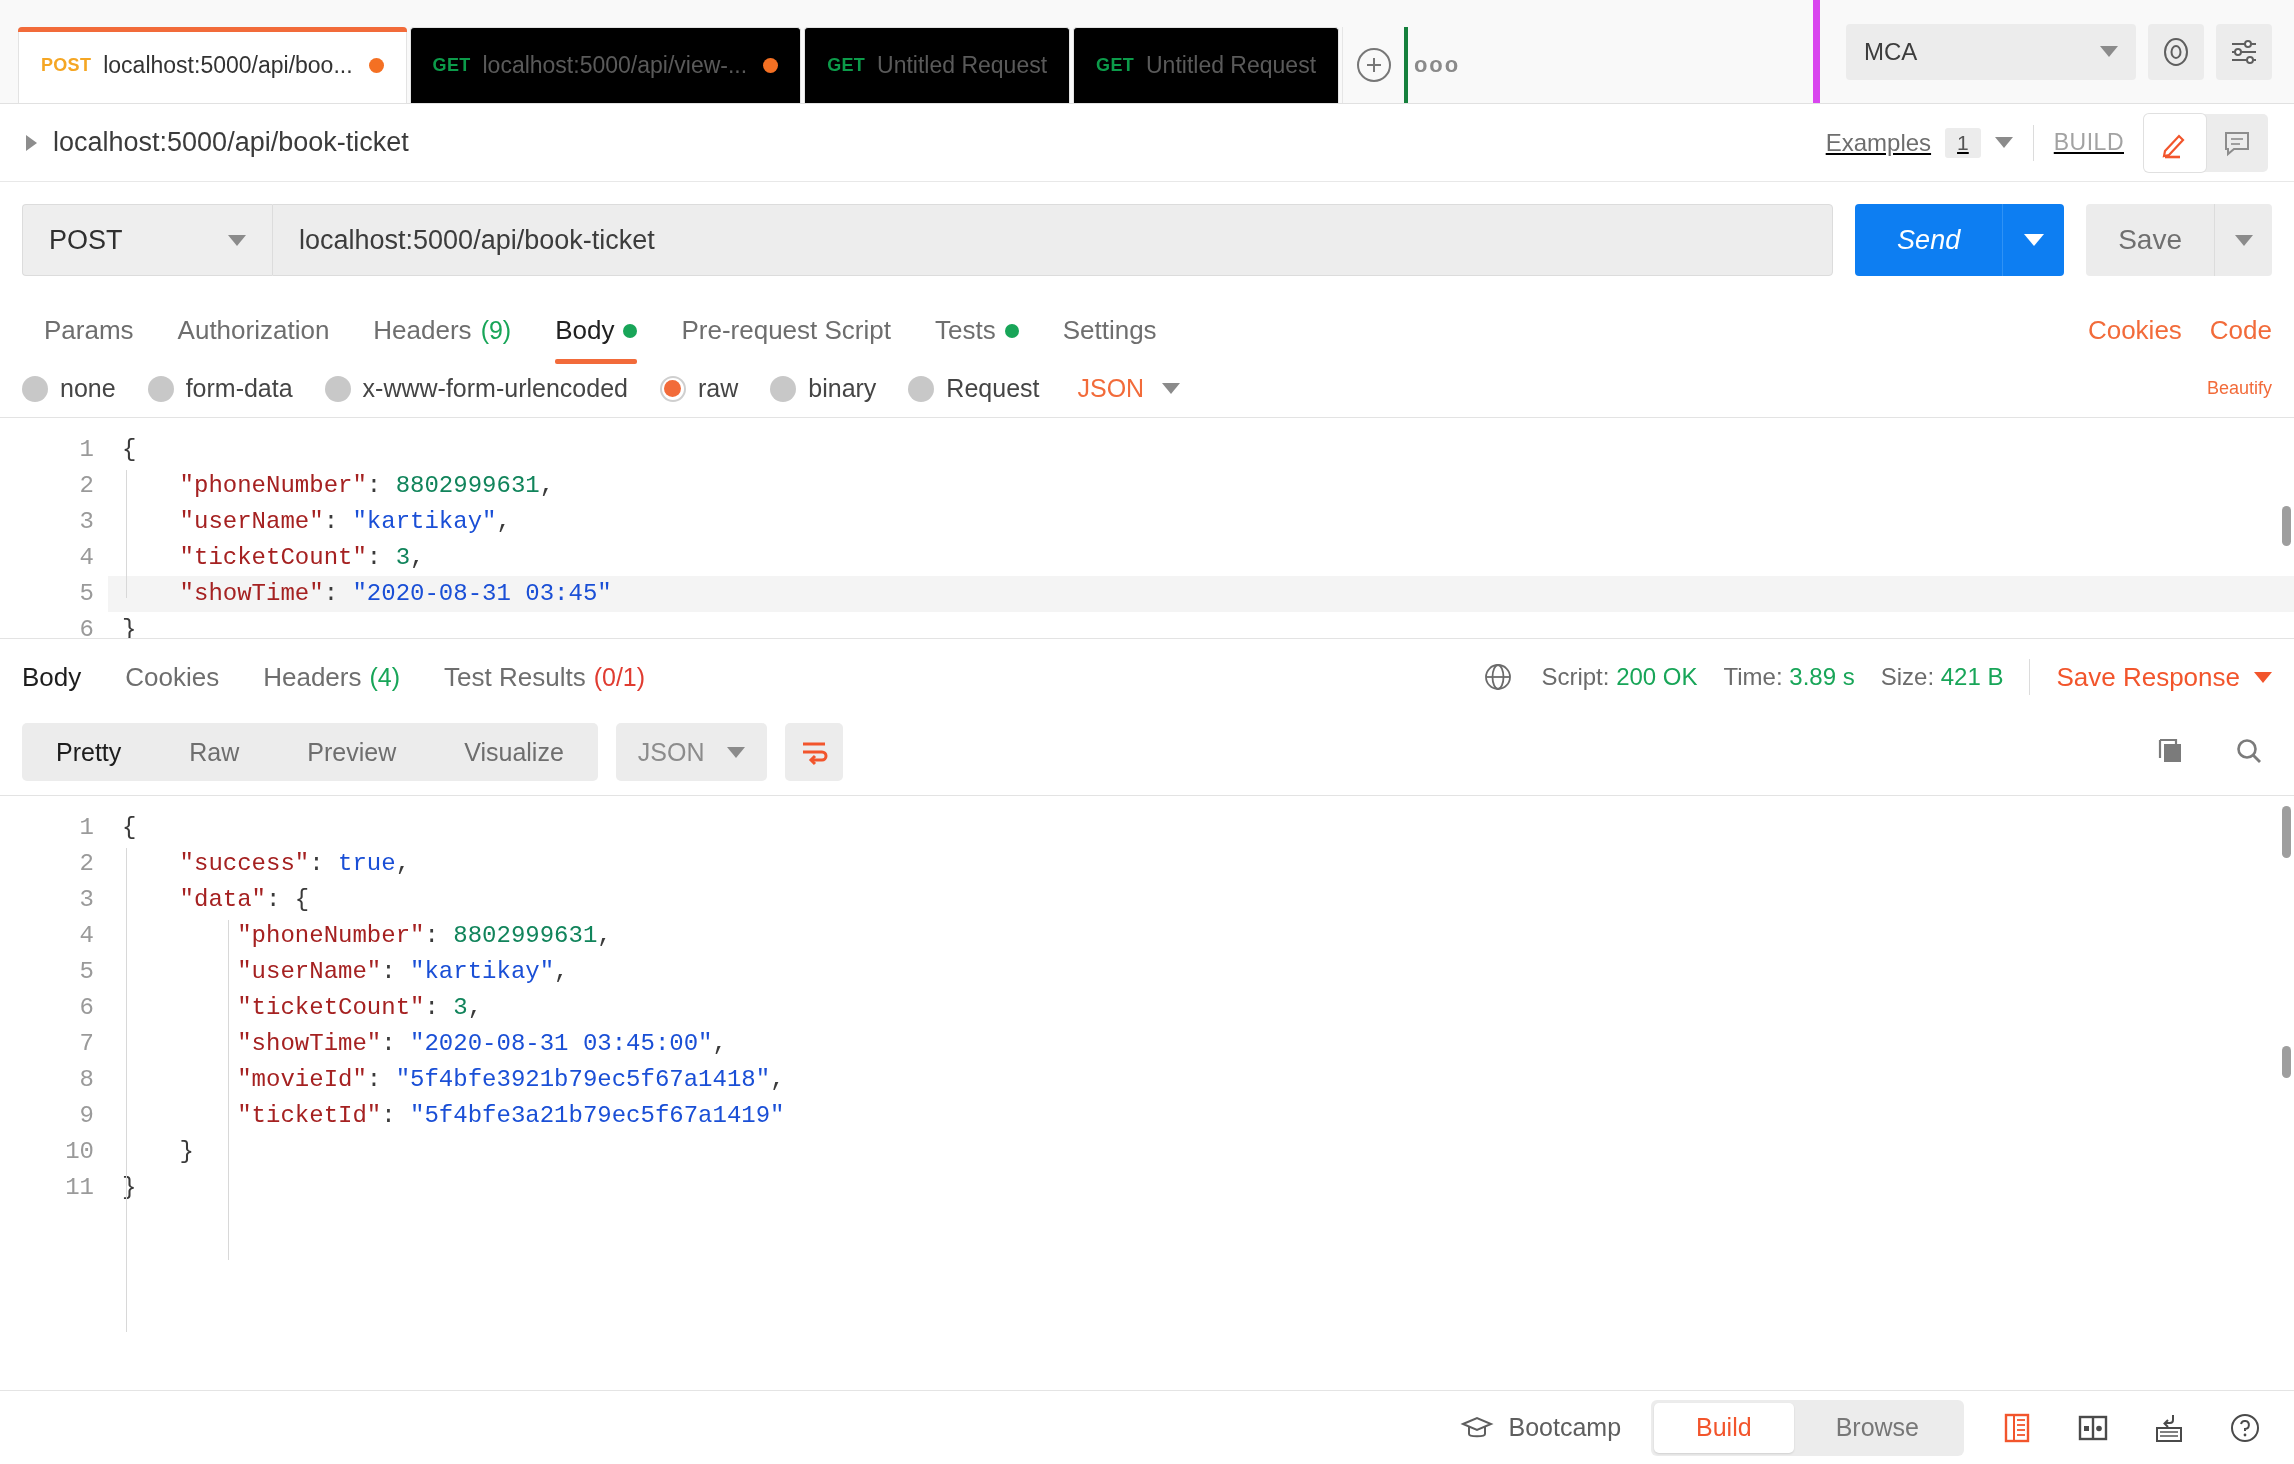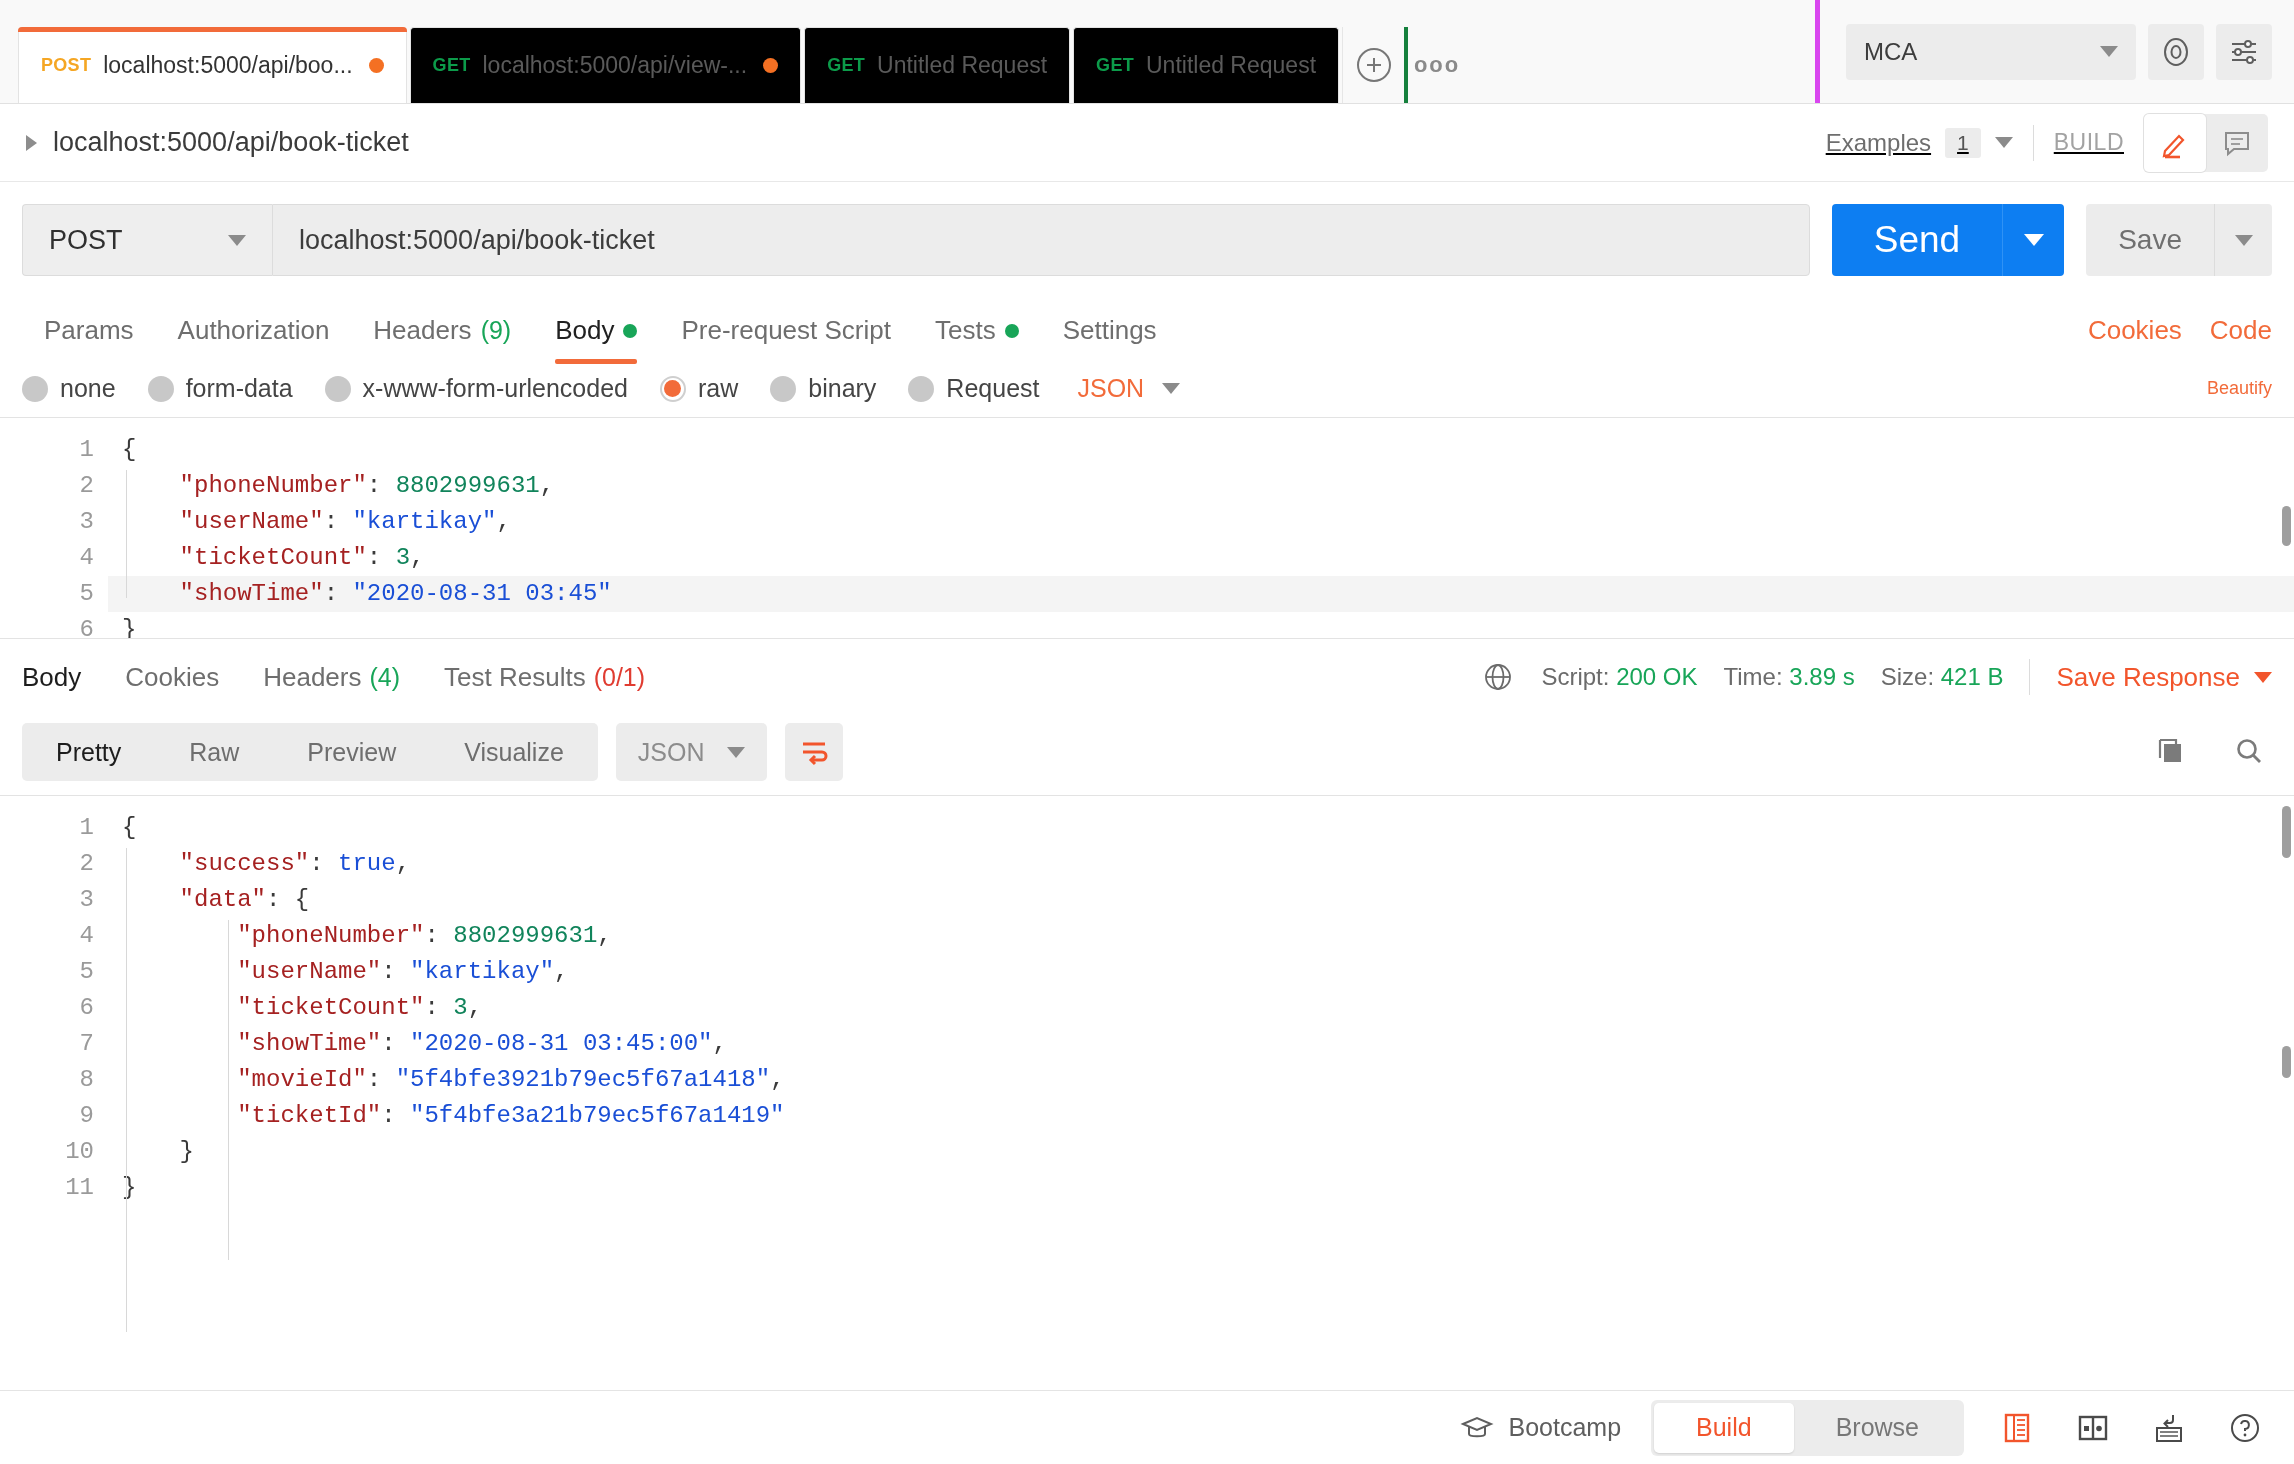--- a/index.html
+++ b/index.html
@@ -71,21 +71,21 @@
     content: ""; position: absolute; background: #777;
   }
   .plus-circle::before { left: 8px; right: 8px; top: 14px; height: 2px; }
   .plus-circle::after { top: 8px; bottom: 8px; left: 14px; width: 2px; }
   .ellipsis { font-size: 22px; letter-spacing: 2px; color: #8a8a8a; font-weight: bold;}
 
   .env-zone {
     margin-left: auto;
     display: flex; align-items: center; gap: 12px;
     padding: 0 22px 18px 26px;
-    border-left: 5px solid #d946ef;
+    border-left: 7px solid #d946ef;
     align-self: stretch;
     padding-top: 18px;
   }
   .env-select {
     width: 290px; height: 56px;
     background: #ececec; border-radius: 4px;
     display: flex; align-items: center; justify-content: space-between;
     padding: 0 18px; font-size: 24px; color: #3d3d3d;
   }
   .caret { width: 0; height: 0; border-left: 9px solid transparent; border-right: 9px solid transparent; border-top: 11px solid #8b8b8b; }
@@ -122,21 +122,21 @@
   }
   .url-box {
     flex: 1; height: 72px; background: #ededed;
     border: 1px solid #dcdcdc; border-radius: 0 4px 4px 0;
     display: flex; align-items: center; padding: 0 26px;
     font-size: 27px; color: #3c3c3c;
   }
   .send-group { display: flex; margin-left: 22px; }
   .send-btn {
     height: 72px; padding: 16px 42px; background: #0d7ef2; color: #fff;
-    font-size: 37px; display: flex; align-items: center; border-radius: 4px 0 0 4px;
+    font-size: 27px; display: flex; align-items: center; border-radius: 4px 0 0 4px; font-style: italic;
   }
   .send-caret-btn {
     height: 72px; width: 62px; background: #0d7ef2; border-left: 1px solid #2f92f5;
     display: flex; align-items: center; justify-content: center; border-radius: 0 4px 4px 0;
   }
   .caret-w { width: 0; height: 0; border-left: 10px solid transparent; border-right: 10px solid transparent; border-top: 12px solid #fff; }
   .save-group { display: flex; margin-left: 22px; }
   .save-btn {
     height: 72px; padding: 0 32px; background: #ececec; color: #707070;
     font-size: 28px; display: flex; align-items: center; border-radius: 4px 0 0 4px;

